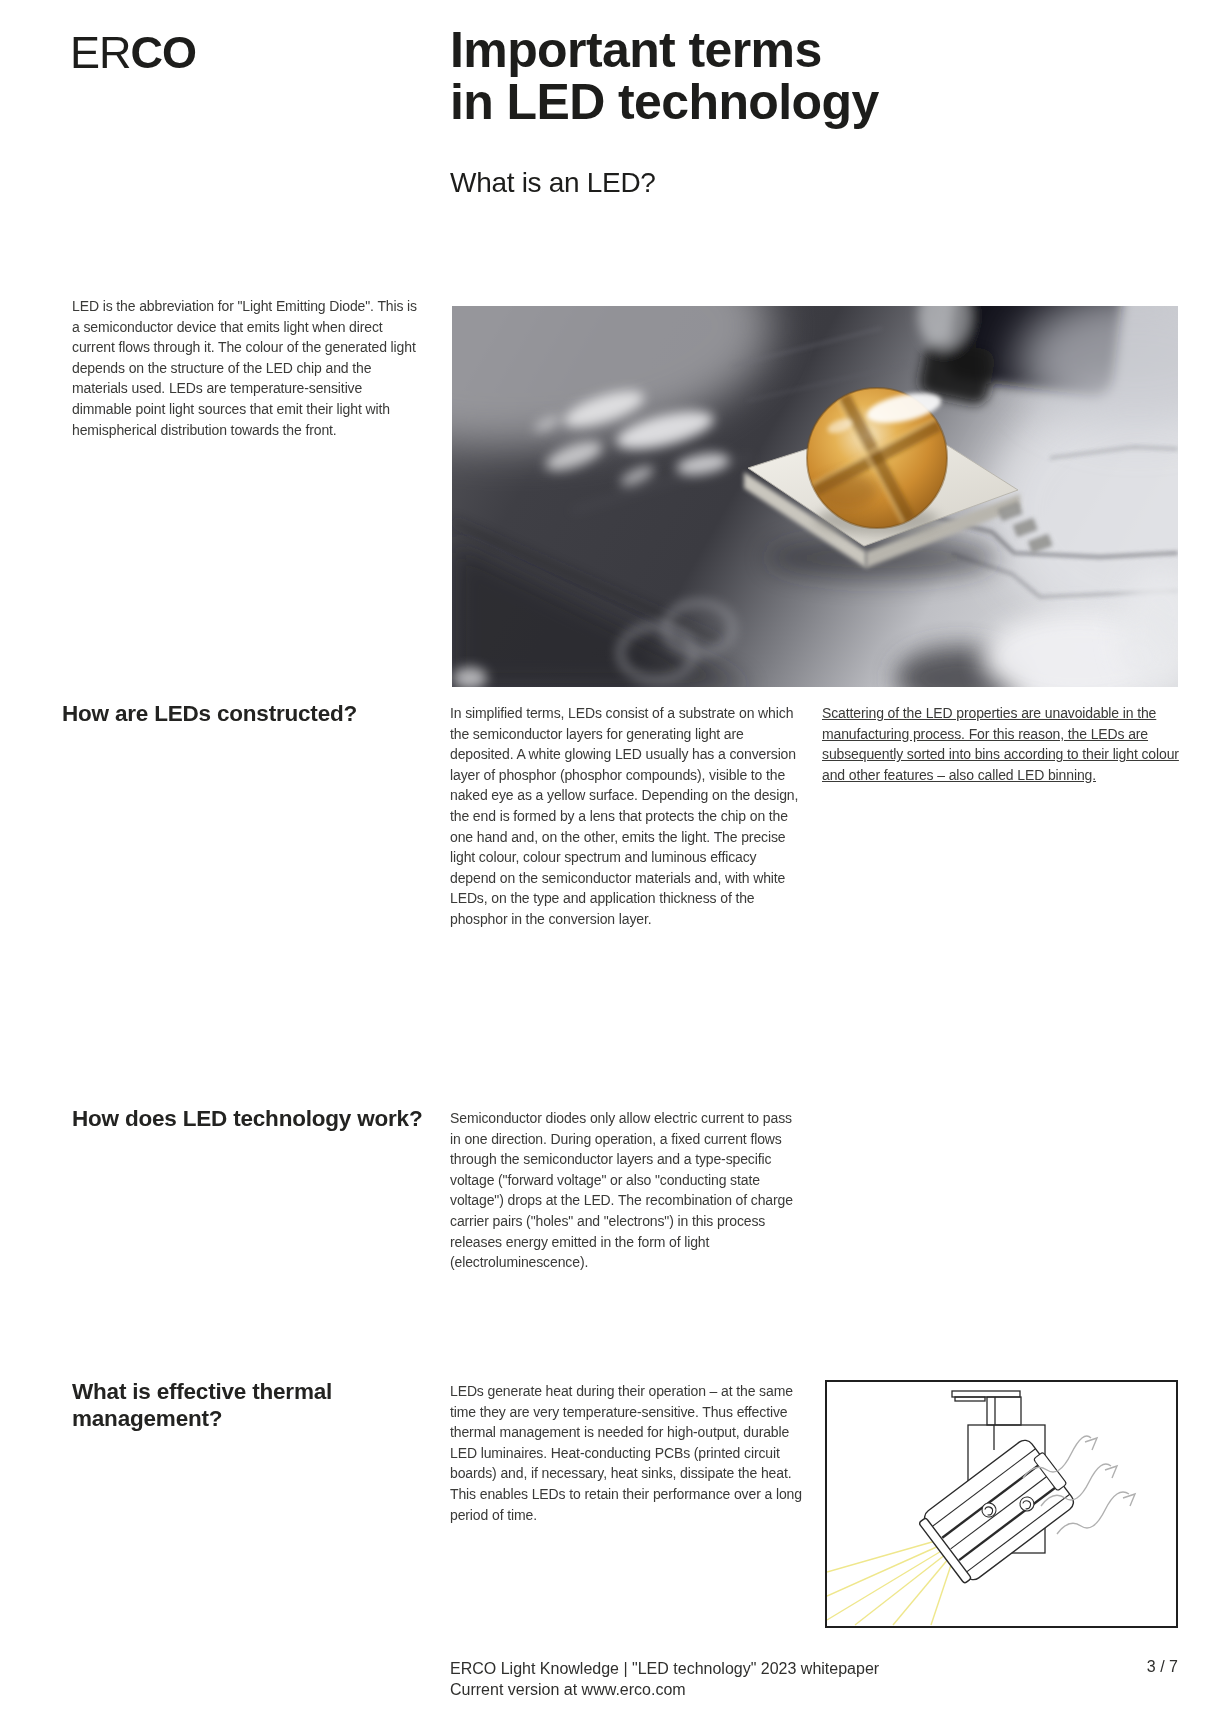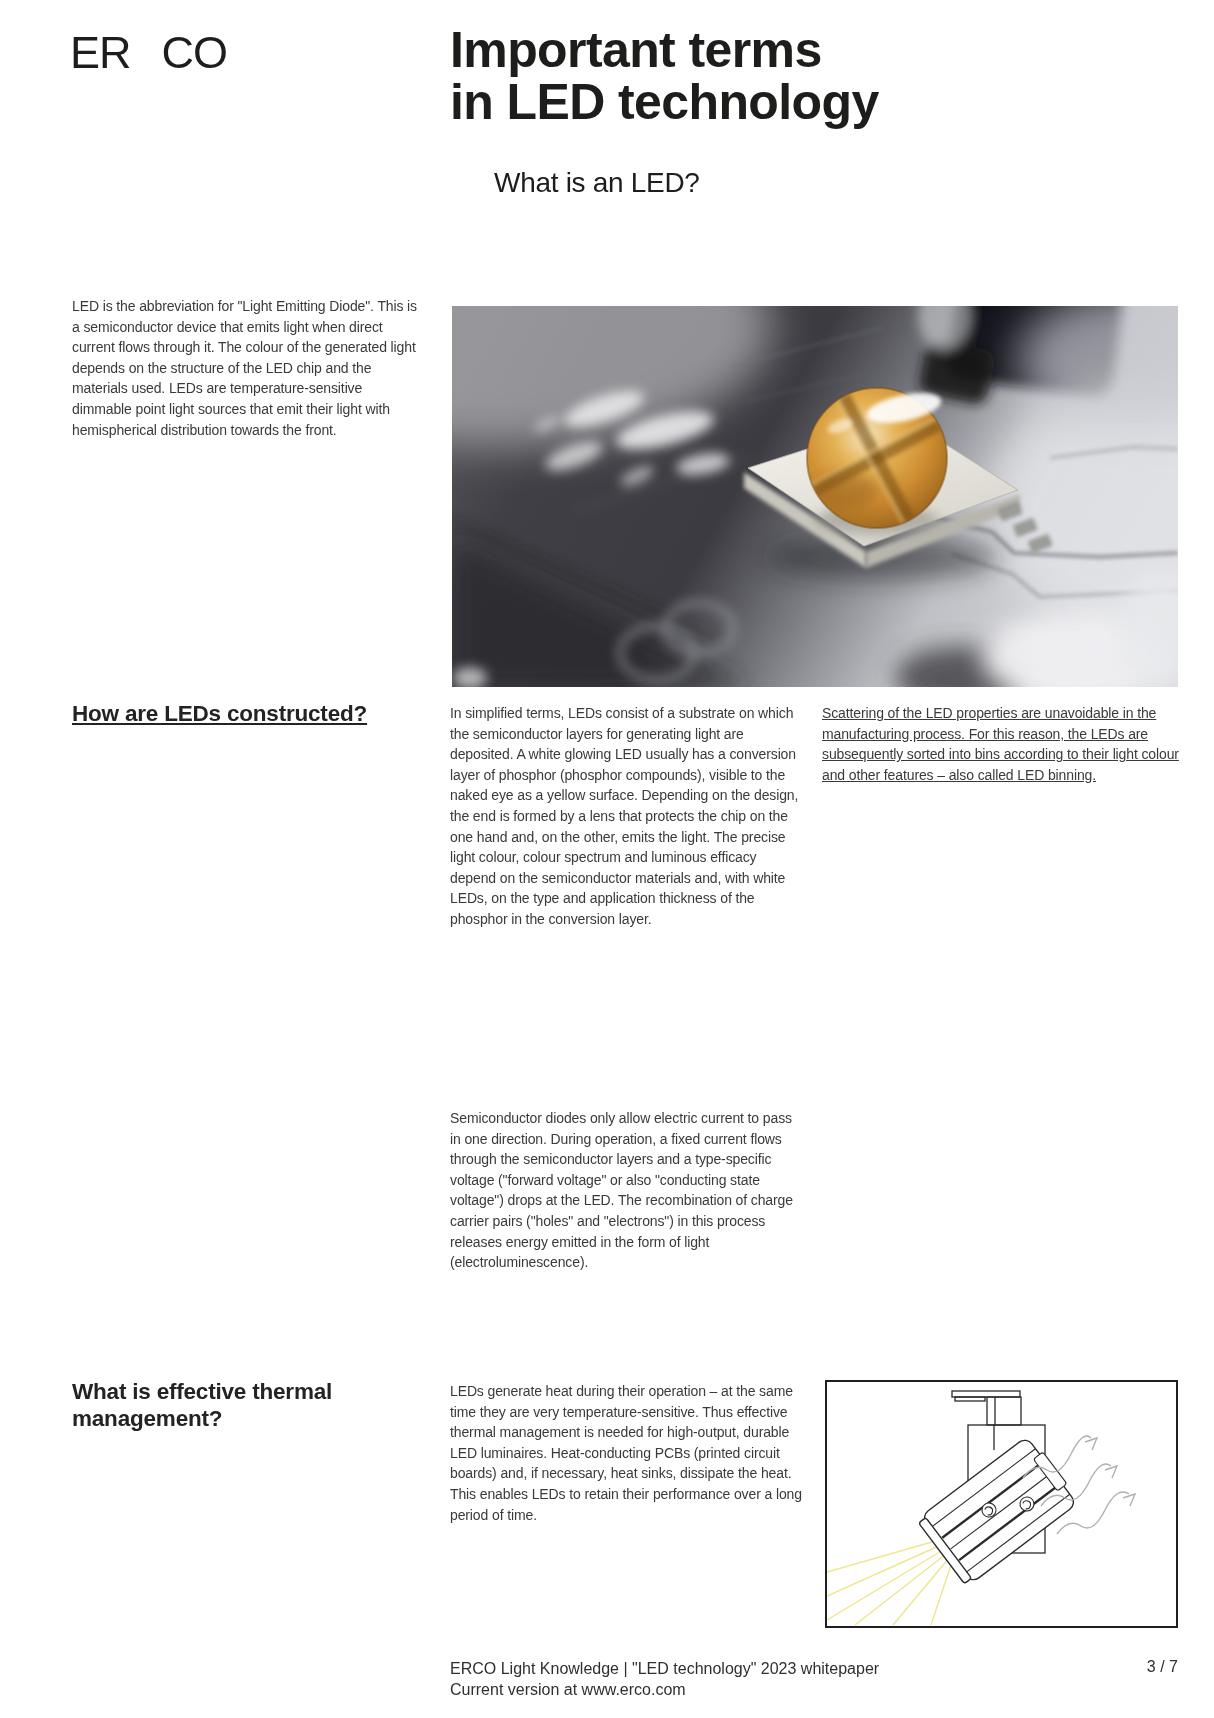--- a/index.html
+++ b/index.html
@@ -3,27 +3,27 @@
 <meta charset="utf-8">
 <style>
   html,body{margin:0;padding:0;background:#e8e8e8;}
   .page{
     position:relative;width:1214px;height:1718px;margin:0 auto;background:#ffffff;
     font-family:"Liberation Sans", sans-serif;color:#3a3a38;overflow:hidden;
   }
   .abs{position:absolute;}
   .logo{left:70px;top:30px;font-size:45px;letter-spacing:-1px;color:#1d1d1b;line-height:45px;}
   .logo .b{font-weight:400;text-align:center;}
-  .logo .r{font-weight:400;margin-left:31px;}
+  .logo .r{font-weight:700;}
   .title{left:450px;top:24px;font-size:50px;font-weight:700;line-height:52px;letter-spacing:-0.6px;color:#1d1d1b;}
-  .subtitle{left:450px;top:167px;font-size:28px;font-weight:400;color:#1d1d1b;letter-spacing:-0.3px;margin-left:44px;}
+  .subtitle{left:450px;top:167px;font-size:28px;font-weight:400;color:#1d1d1b;letter-spacing:-0.3px;}
   .body-text{font-size:14px;line-height:20.6px;letter-spacing:-0.12px;color:#3a3a38;}
   .intro{left:72px;top:296px;width:352px;}
   .heading{font-size:22.5px;font-weight:700;line-height:27px;color:#232321;letter-spacing:-0.2px;}
-  .h1{left:72px;top:700px;width:370px;text-decoration:underline;}
+  .h1{left:62px;top:700px;width:370px;}
   .c1a{left:450px;top:703px;width:352px;}
   .c1b{left:822px;top:703px;width:358px;text-decoration:underline;}
   .h2{left:72px;top:1105px;width:400px;}
   .c2a{left:450px;top:1108px;width:356px;}
   .h3{left:72px;top:1378px;width:300px;}
   .c3a{left:450px;top:1381px;width:352px;}
   .photo{left:452px;top:306px;width:726px;height:381px;background:#3b3b40;}
   .figure-box{left:825px;top:1380px;width:353px;height:248px;border:2px solid #1f1f1f;box-sizing:border-box;background:#fff;}
   .footer{left:450px;top:1658px;font-size:16px;line-height:21px;color:#2f2f2d;}
   .pagenum{right:36px;top:1658px;font-size:16px;color:#2f2f2d;text-align:right;}
@@ -160,20 +160,21 @@
 
       <ellipse cx="452" cy="102" rx="38" ry="13" fill="#ffffff" opacity="0.9" transform="rotate(-12 452 102)" filter="url(#b1)"></ellipse>
       <ellipse cx="388" cy="120" rx="13" ry="6" fill="#ffffff" opacity="0.5" transform="rotate(-20 388 120)" filter="url(#b1)"></ellipse>
     </svg>
   </div>
 
   <div class="abs heading h1">How are LEDs constructed?</div>
   <div class="abs body-text c1a">In simplified terms, LEDs consist of a substrate on which the semiconductor layers for generating light are deposited. A white glowing LED usually has a conversion layer of phosphor (phosphor compounds), visible to the naked eye as a yellow surface. Depending on the design, the end is formed by a lens that protects the chip on the one hand and, on the other, emits the light. The precise light colour, colour spectrum and luminous efficacy depend on the semiconductor materials and, with white LEDs, on the type and application thickness of the phosphor in the conversion layer.</div>
   <div class="abs body-text c1b">Scattering of the LED properties are unavoidable in the manufacturing process. For this reason, the LEDs are subsequently sorted into bins according to their light colour and other features – also called LED binning.</div>
 
+  <div class="abs heading h2">How does LED technology work?</div>
   <div class="abs body-text c2a">Semiconductor diodes only allow electric current to pass in one direction. During operation, a fixed current flows through the semiconductor layers and a type-specific voltage ("forward voltage" or also "conducting state voltage") drops at the LED. The recombination of charge carrier pairs ("holes" and "electrons") in this process releases energy emitted in the form of light (electroluminescence).</div>
 
   <div class="abs heading h3">What is effective thermal management?</div>
   <div class="abs body-text c3a">LEDs generate heat during their operation – at the same time they are very temperature-sensitive. Thus effective thermal management is needed for high-output, durable LED luminaires. Heat-conducting PCBs (printed circuit boards) and, if necessary, heat sinks, dissipate the heat. This enables LEDs to retain their performance over a long period of time.</div>
 
   <div class="abs figure-box">
     <svg width="349" height="244" viewBox="0 0 349 244">
       <g fill="none" stroke="#2a2a2a" stroke-width="1.3">
 
         <rect x="125" y="9" width="68" height="6"></rect>

